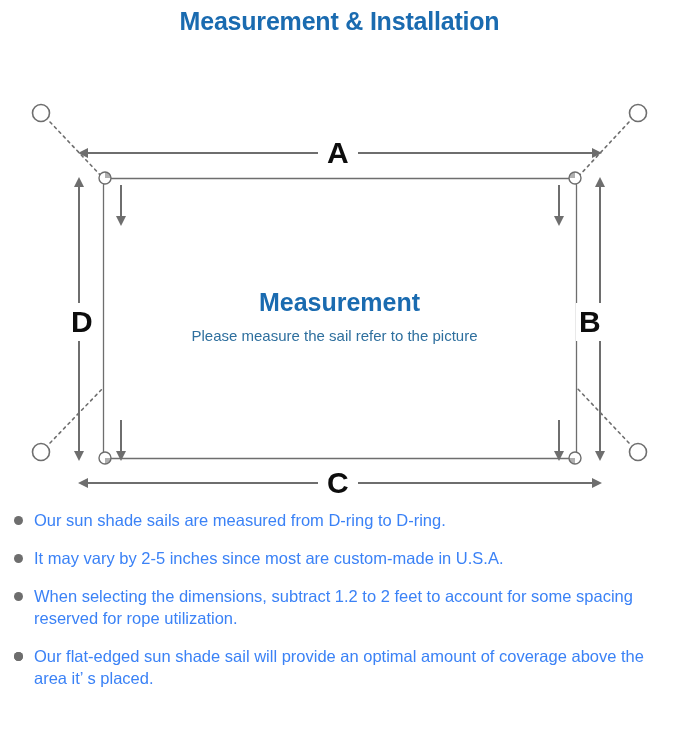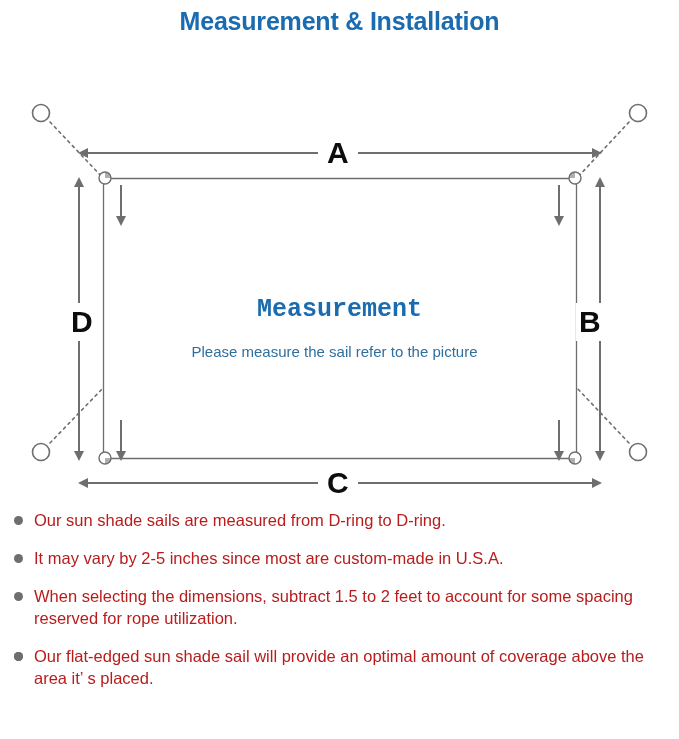--- a/index.html
+++ b/index.html
@@ -64,43 +64,42 @@
     right: 0;
     top: 240px;
     text-align: center;
     pointer-events: none;
   }
   .sail-caption-title {
     color: #1a6bb0;
     font-size: 25px;
     font-weight: bold;
     line-height: 30px;
-    margin: 16px;
-    font-family: Liberation Mono, monospace;
+    margin: 8px;
   }
   .sail-caption-sub {
     color: #2e6f9e;
     font-size: 15px;
     line-height: 22px;
     margin: 3px 10px 0 0;
   }
 
   
   .notes {
     margin: 0;
     padding: 0 18px 0 10px;
     list-style: none;
   }
   .note-item {
     position: relative;
     padding-left: 24px;
     margin-bottom: 16px;
     font-size: 16.5px;
     line-height: 22px;
-    color: #b91c1c;
+    color: #3b82f6;
   }
   .note-item:last-child { margin-bottom: 0; }
   .note-bullet {
     position: absolute;
     left: 4px;
     top: 7px;
     width: 9px;
     height: 9px;
     border-radius: 50%;
     background: #6e6e6e;
@@ -186,21 +185,21 @@
   <li class="note-item">
     <span class="note-bullet"></span>
     <span>Our sun shade sails are measured from D-ring to D-ring.</span>
   </li>
   <li class="note-item">
     <span class="note-bullet"></span>
     <span>It may vary by 2-5 inches since most are custom-made in U.S.A.</span>
   </li>
   <li class="note-item">
     <span class="note-bullet"></span>
-    <span>When selecting the dimensions, subtract 1.5 to 2 feet to account for some spacing reserved for rope utilization.</span>
+    <span>When selecting the dimensions, subtract 1.2 to 2 feet to account for some spacing reserved for rope utilization.</span>
   </li>
   <li class="note-item">
     <span class="note-bullet"></span>
   </li>
   <li class="note-item">
     <span class="note-bullet"></span>
     <span>Our flat-edged sun shade sail will provide an optimal amount of coverage above the area it’ s placed.</span>
   </li>
 </ul>
 

